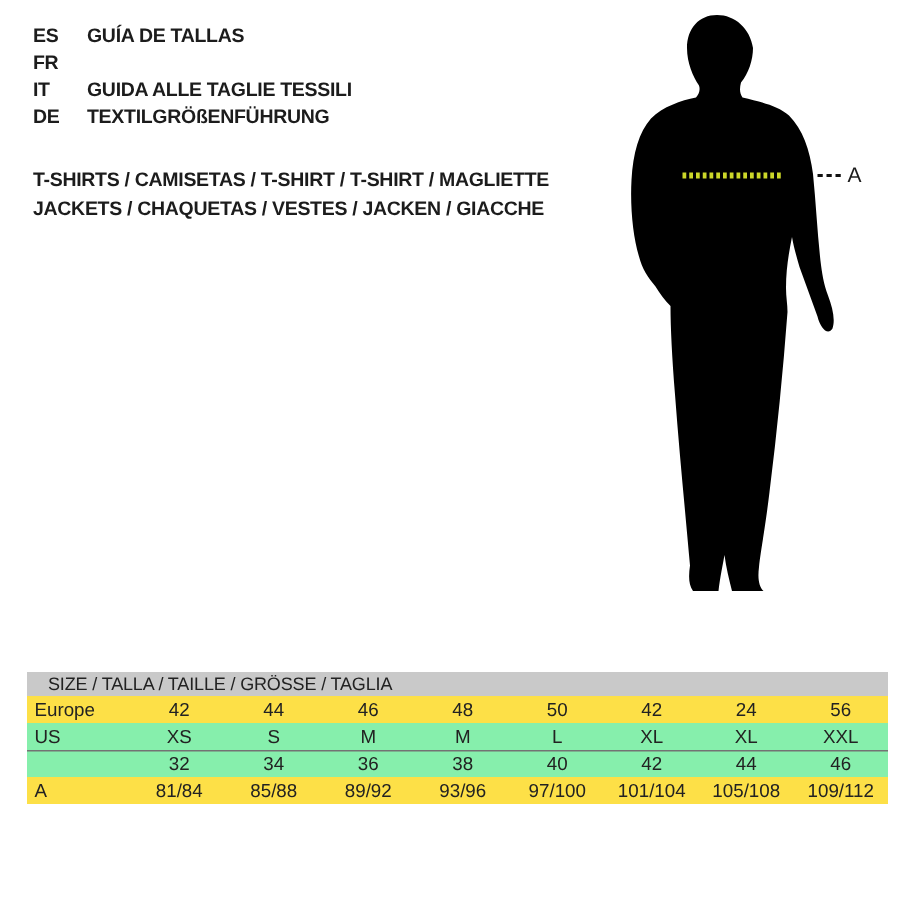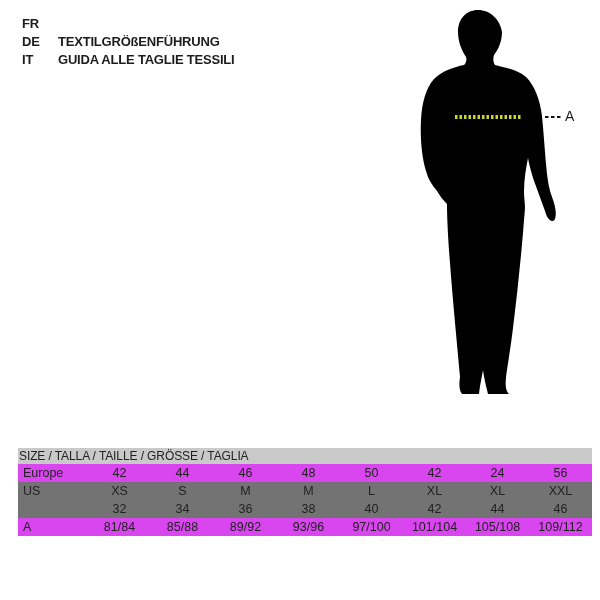--- a/index.html
+++ b/index.html
@@ -32,54 +32,62 @@
   
   .section-heading{
     position:absolute;left:20px;top:417px;
     font-weight:bold;font-size:13px;letter-spacing:-0.2px;white-space:nowrap;
   }
 
   
   .size-table{position:absolute;left:18px;top:448px;width:574px;font-size:12.5px;}
   .thead{
     height:16px;line-height:16px;background:#c9c9c9;
-    padding-left:1px;font-size:12px;letter-spacing:-0.1px;color:#222;
+    padding-left:14px;font-size:12px;letter-spacing:-0.1px;color:#222;
   }
   .trow{display:flex;height:18px;line-height:18px;color:#222;}
   .trow .rlabel{width:65px;padding-left:5px;text-align:left;}
   .trow .cell{flex:1;text-align:center;}
-  .trow.bg-white{background:#d946ef;}
-  .trow.bg-gray{background:#737373;}
+  .trow.bg-white{background:#fde047;}
+  .trow.bg-gray{background:#86efac;}
   .trow.sep{border-top:1px solid #737373;height:17px;line-height:17px;}
 
   
   .footnote{
     position:absolute;left:22px;top:547px;
     font-weight:bold;font-size:12.5px;letter-spacing:-0.2px;white-space:nowrap;
   }
 </style>
 </head>
 <body>
 
 <div class="canvas">
 
   <div class="lang-list">
     <div class="lang-row">
+      <span class="lang-code">ES</span>
+      <span class="lang-text">GUÍA DE TALLAS</span>
+    </div>
+    <div class="lang-row">
       <span class="lang-code">FR</span>
+    </div>
+    <div class="lang-row">
+      <span class="lang-code">IT</span>
+      <span class="lang-text">GUIDA ALLE TAGLIE TESSILI</span>
     </div>
     <div class="lang-row">
       <span class="lang-code">DE</span>
       <span class="lang-text">TEXTILGRÖßENFÜHRUNG</span>
     </div>
-    <div class="lang-row">
-      <span class="lang-code">IT</span>
-      <span class="lang-text">GUIDA ALLE TAGLIE TESSILI</span>
-    </div>
   </div>
 
+  <div class="categories">
+    <div class="category-line">T-SHIRTS / CAMISETAS / T-SHIRT / T-SHIRT / MAGLIETTE</div>
+    <div class="category-line">JACKETS / CHAQUETAS / VESTES / JACKEN / GIACCHE</div>
+  </div>
 
   <div class="figure">
     <svg width="180" height="390" viewBox="0 0 180 390">
       <path d="M 68,2
                C 80,2 90,11 92,24
                C 92,32 89,41 84,47
                C 83,51 83,54 85,57
                C 97,60 108,62 116,69
                C 125,78 130,92 132,108
                C 134,128 135,148 137,166

